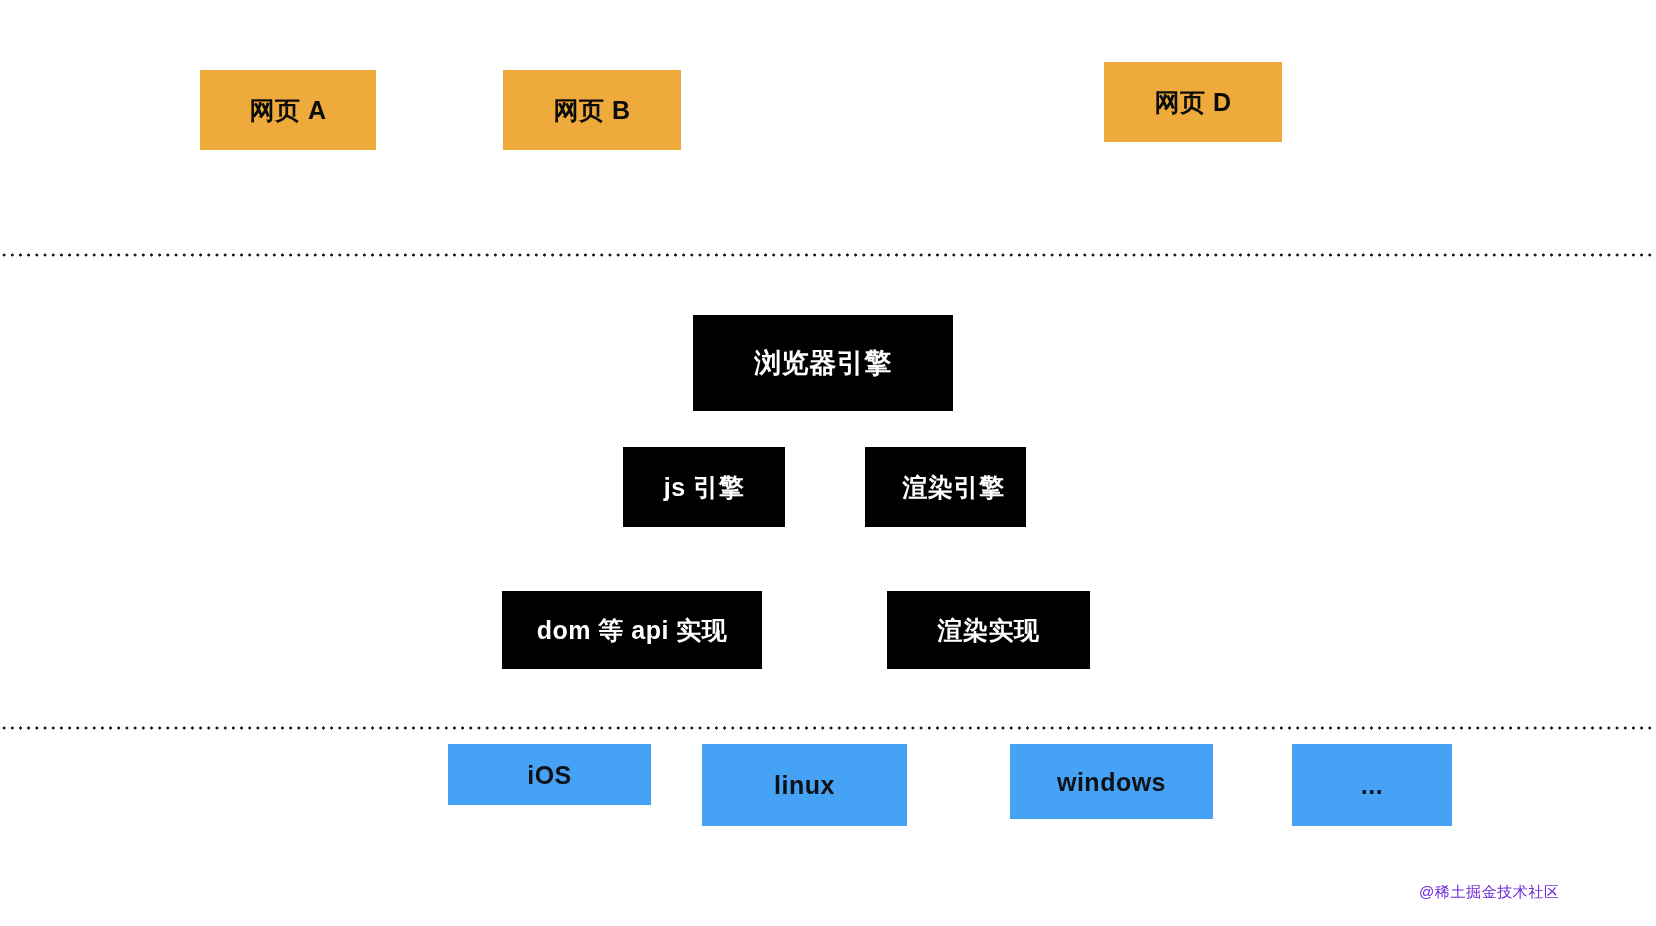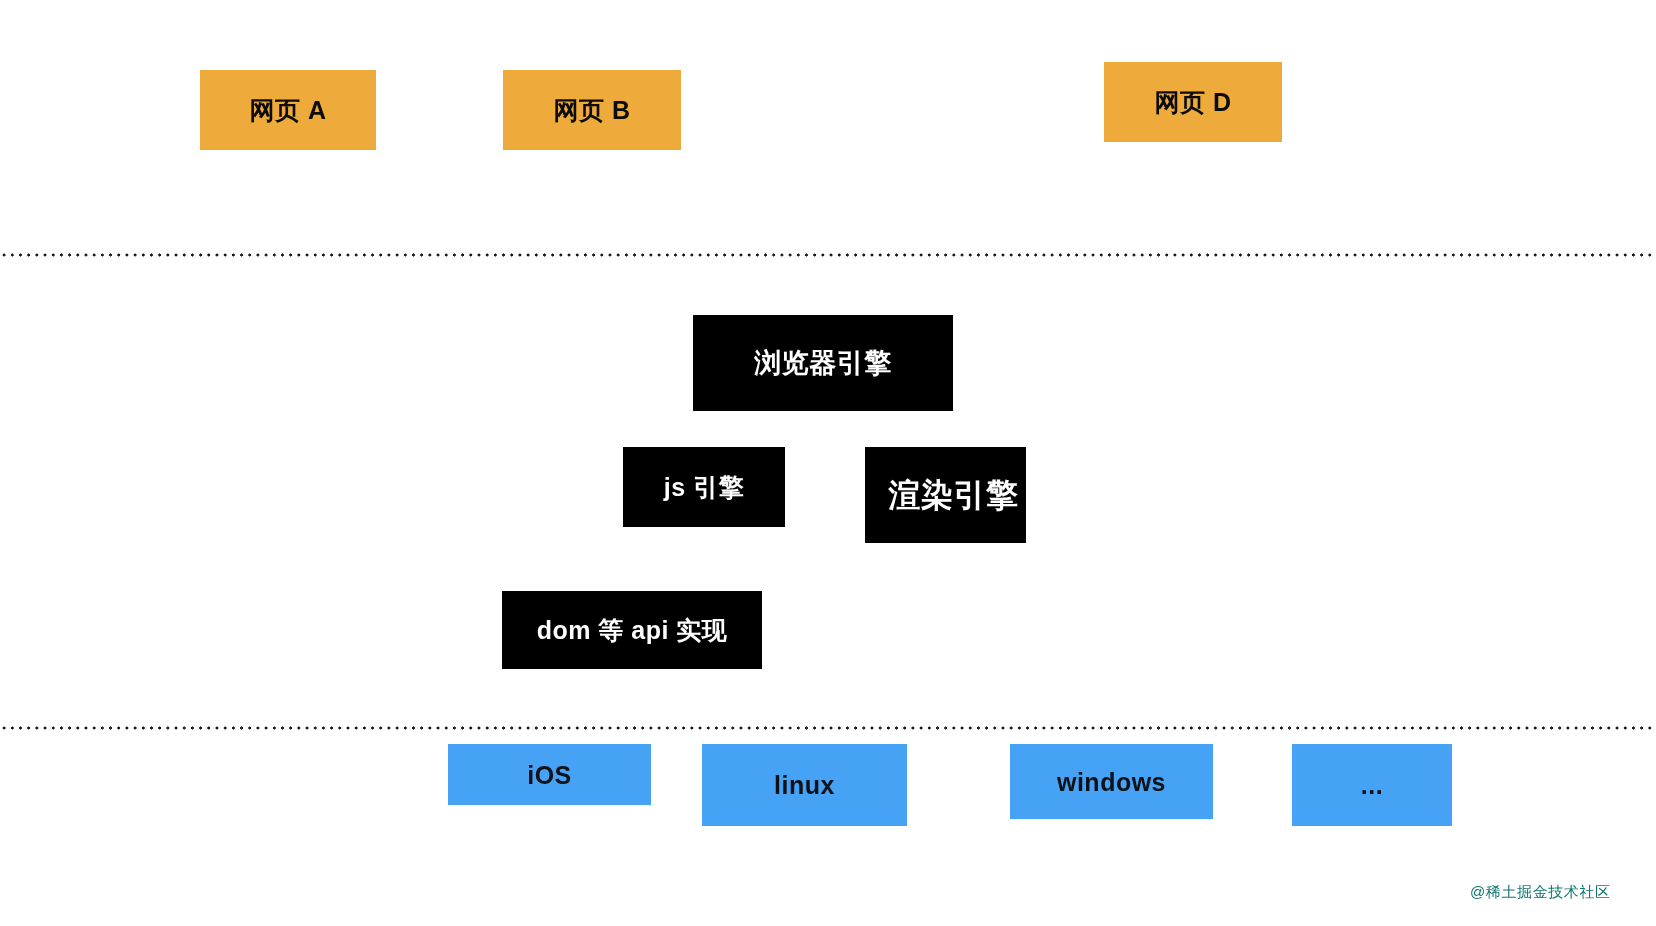--- a/index.html
+++ b/index.html
@@ -76,32 +76,35 @@
     </div>
     <div class="node node-page" style="left: 1104px; top: 62px; width: 178px; height: 80px;">
       <span>网页 D</span>
     </div>
     <div class="node node-engine" style="left: 693px; top: 288px; width: 260px; height: 96px; font-size: 27px; margin-top: 27px;">
       <span>浏览器引擎</span>
     </div>
     <div class="node node-engine" style="left: 607px; top: 447px; width: 162px; height: 80px; font-size: 25px; margin-left: 16px;">
       <span>js 引擎</span>
     </div>
-    <div class="node node-engine" style="left: 865px; top: 447px; width: 161px; height: 96px; font-size: 32px; padding-left: 16px;">
+    <div class="node node-engine" style="left: 865px; top: 447px; width: 161px; height: 80px; font-size: 25px; padding-left: 16px;">
       <span>渲染引擎</span>
     </div>
     <div class="node node-engine" style="left: 502px; top: 591px; width: 260px; height: 78px; font-size: 25px;">
       <span>dom 等 api 实现</span>
+    </div>
+    <div class="node node-engine" style="left: 887px; top: 591px; width: 203px; height: 78px; font-size: 25px;">
+      <span>渲染实现</span>
     </div>
     <div class="node node-platform" style="left: 421px; top: 744px; width: 203px; height: 61px; margin-left: 27px;">
       <span>iOS</span>
     </div>
     <div class="node node-platform" style="left: 702px; top: 744px; width: 205px; height: 82px;">
       <span>linux</span>
     </div>
     <div class="node node-platform" style="left: 1010px; top: 744px; width: 203px; height: 75px;">
       <span>windows</span>
     </div>
     <div class="node node-platform" style="left: 1292px; top: 744px; width: 160px; height: 82px;">
       <span>...</span>
     </div>
-    <div class="watermark" style="left: 1470px; top: 883px; color: #0f766e;">@稀土掘金技术社区</div>
+    <div class="watermark" style="left: 1419px; top: 883px; color: #6d28d9;">@稀土掘金技术社区</div>
   </div>
 
 </body></html>

